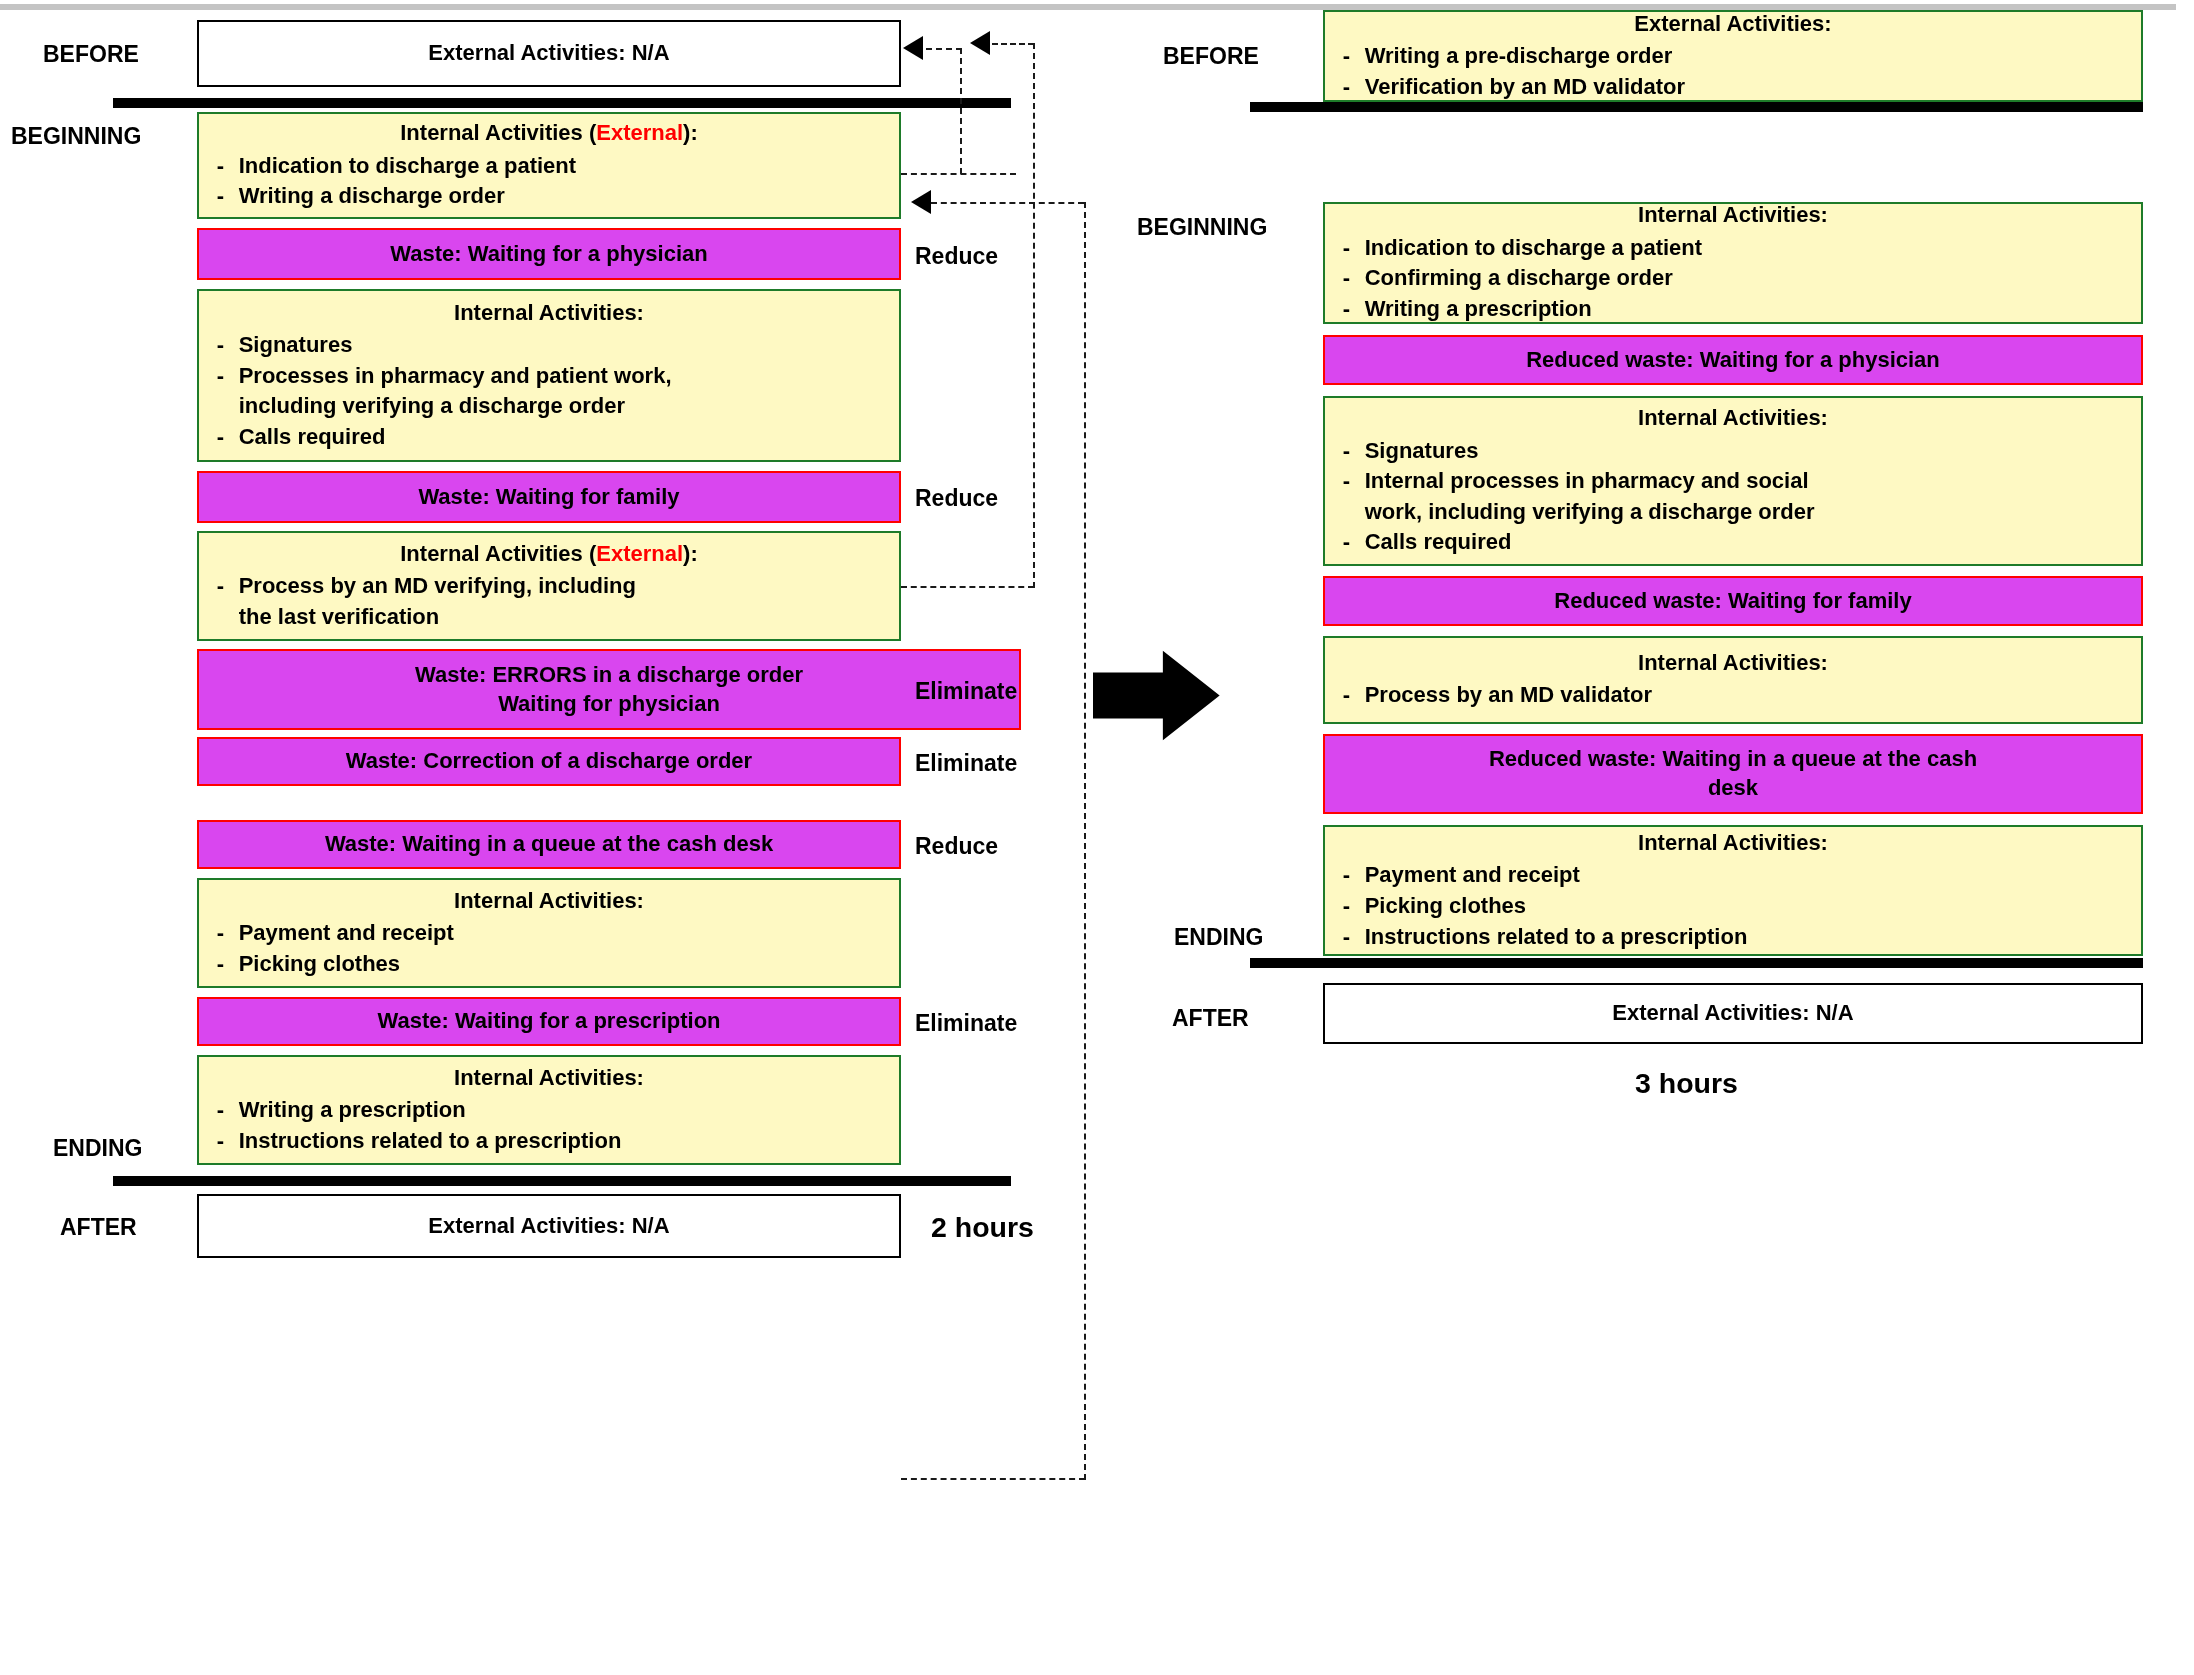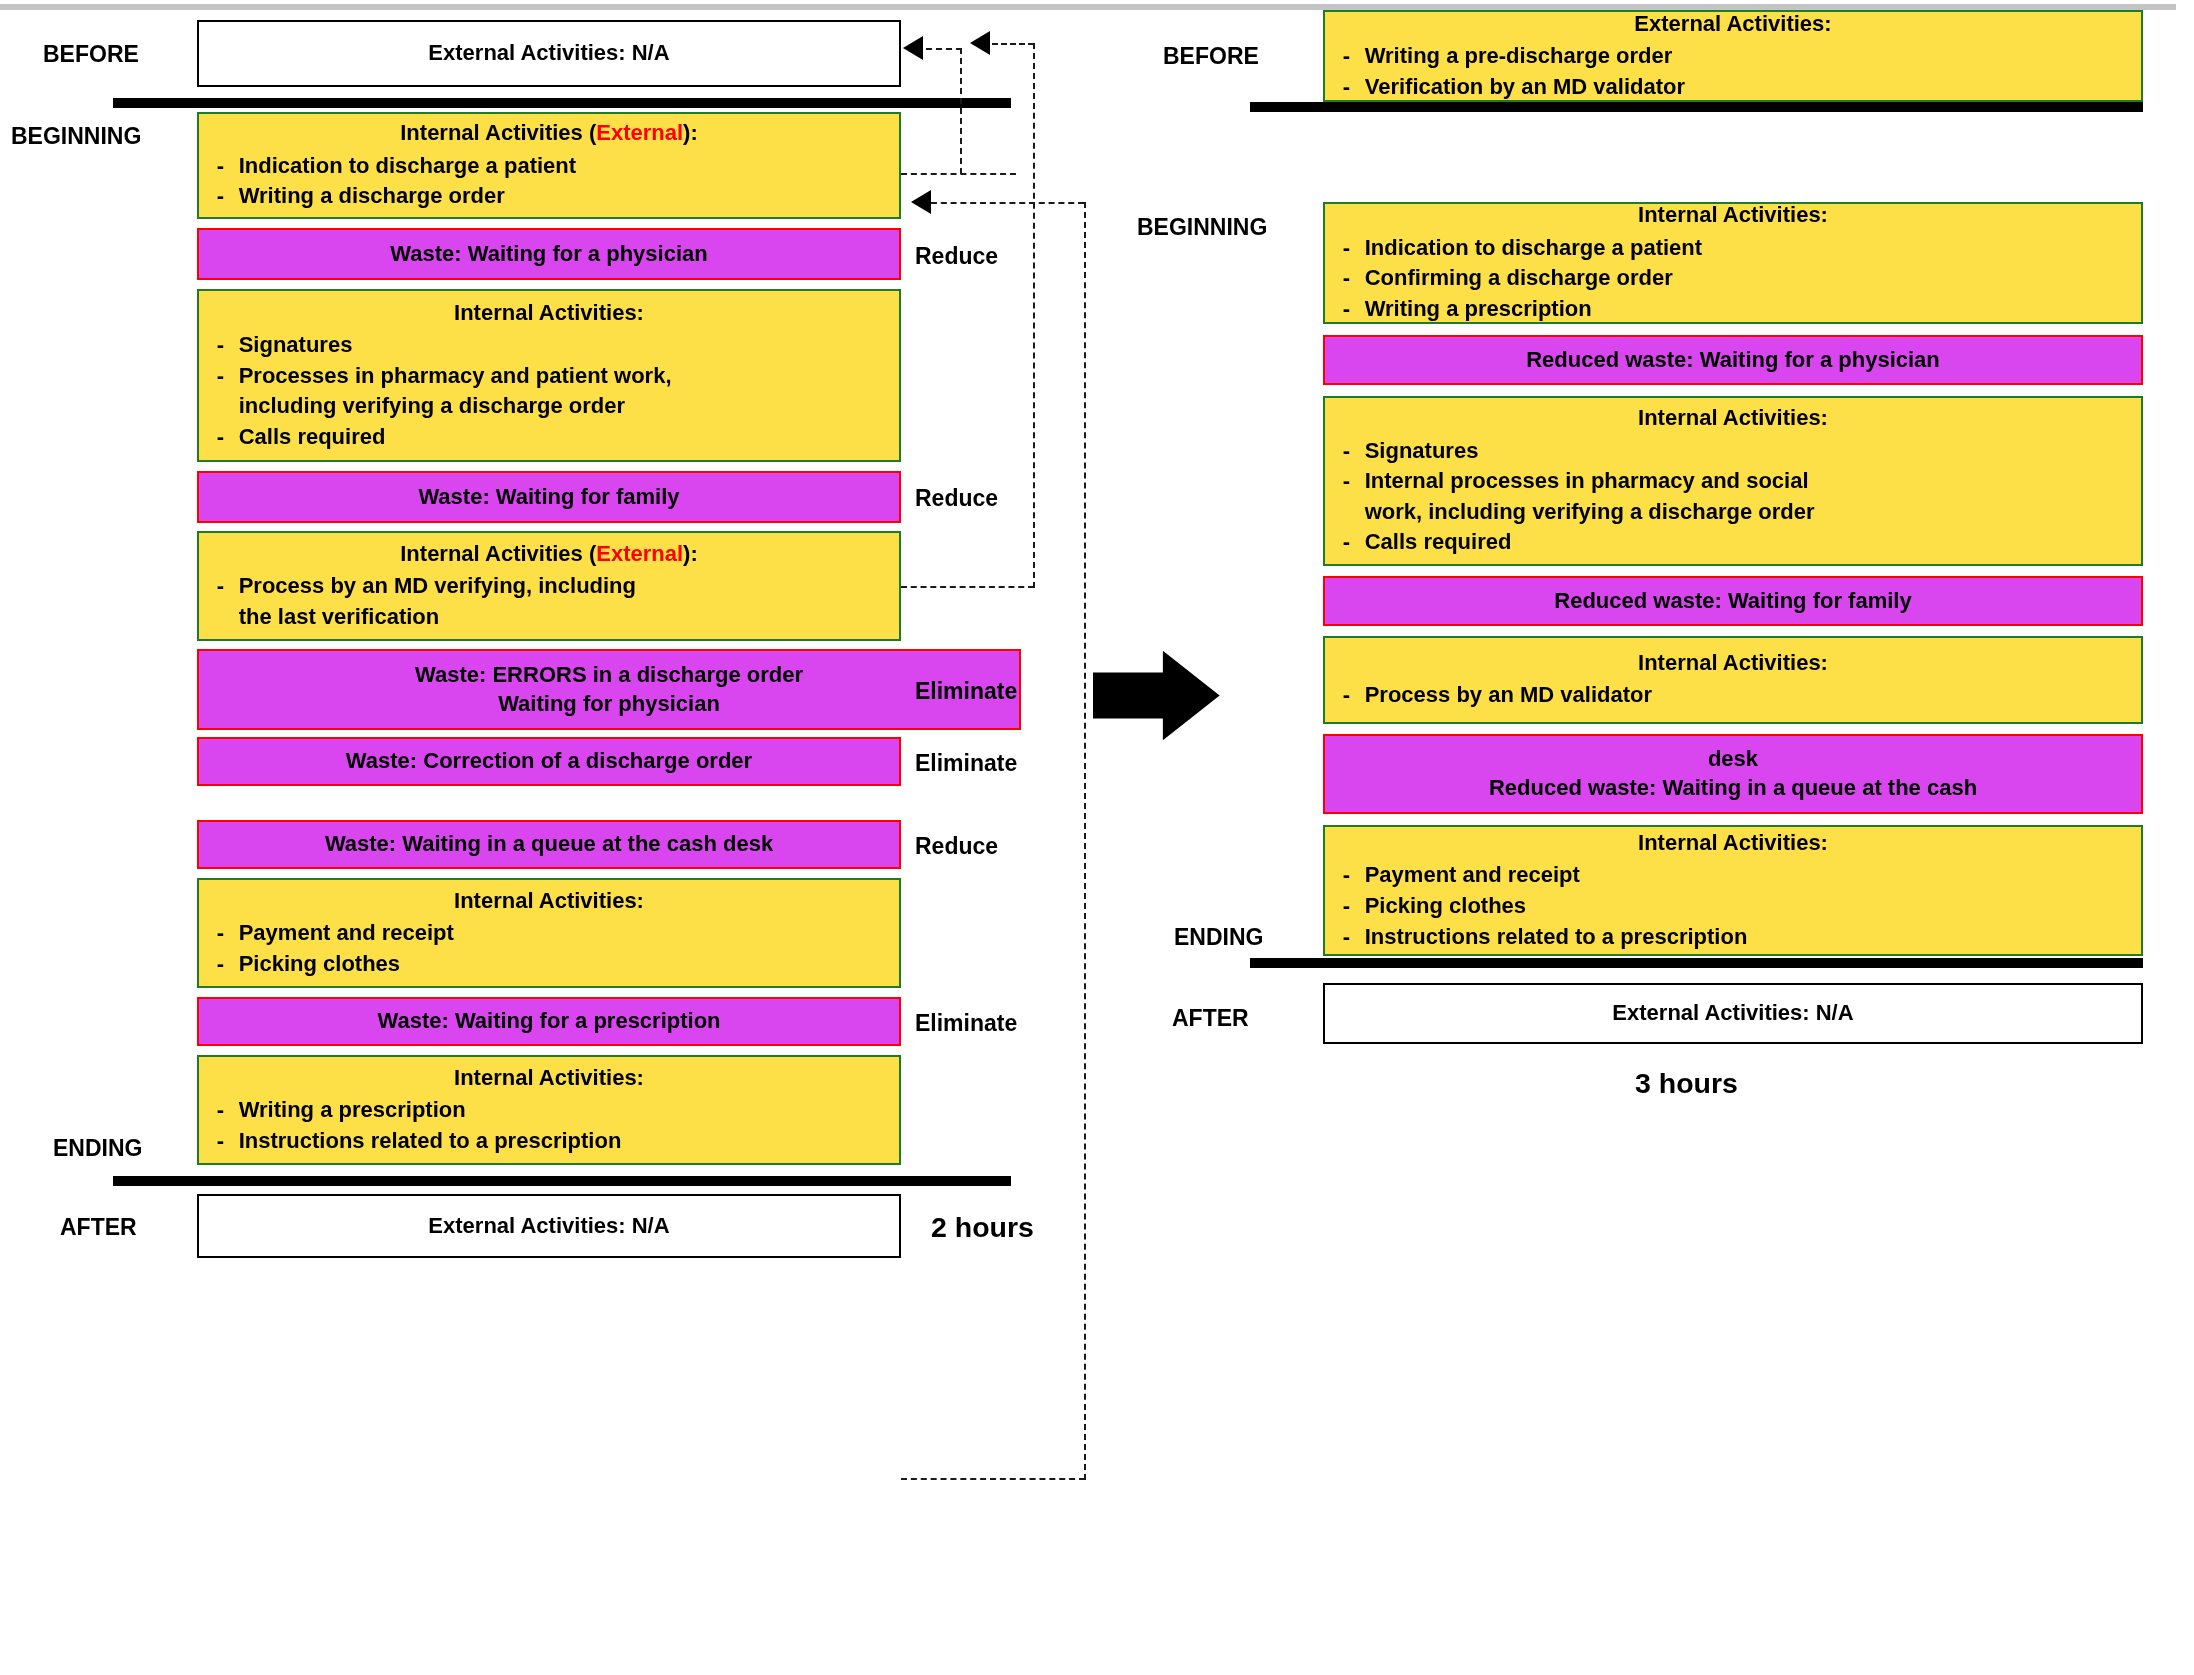--- a/index.html
+++ b/index.html
@@ -49,21 +49,21 @@
   }
   .box li.cont{padding-left:32px;}
   .box li.cont::before{content:"";}
   .box .ctr{
     text-align:center;
     font-weight:bold;
     font-size:22px;
     line-height:1.3;
     color:#000;
   }
-  .green{background:#fde047;border:2.7px solid #1e7b29;}
+  .green{background:#fef9c3;border:2.7px solid #1e7b29;}
   .red  {background:#d946ef;border:2.7px solid #ff0000;}
   .white{background:#ffffff;border:2.7px solid #000000;}
 
   
   .slabel{
     position:absolute;
     font-weight:bold;
     font-size:23px;
     color:#000;
     white-space:nowrap;
@@ -259,22 +259,22 @@
   </div>
 
   <div class="box green" style="left:1323px;top:636px;width:820px;height:88px;">
     <div class="hdr">Internal Activities:</div>
     <ul>
       <li>Process by an MD validator</li>
     </ul>
   </div>
 
   <div class="box red" style="left:1323px;top:734px;width:820px;height:80px;">
+    <div class="ctr">Reduced waste: Waiting in a queue at the cash</div>
     <div class="ctr">desk</div>
-    <div class="ctr">Reduced waste: Waiting in a queue at the cash</div>
   </div>
 
   <div class="box green" style="left:1323px;top:825px;width:820px;height:131px;">
     <div class="hdr">Internal Activities:</div>
     <ul>
       <li>Payment and receipt</li>
       <li>Picking clothes</li>
       <li>Instructions related to a prescription</li>
     </ul>
   </div>

